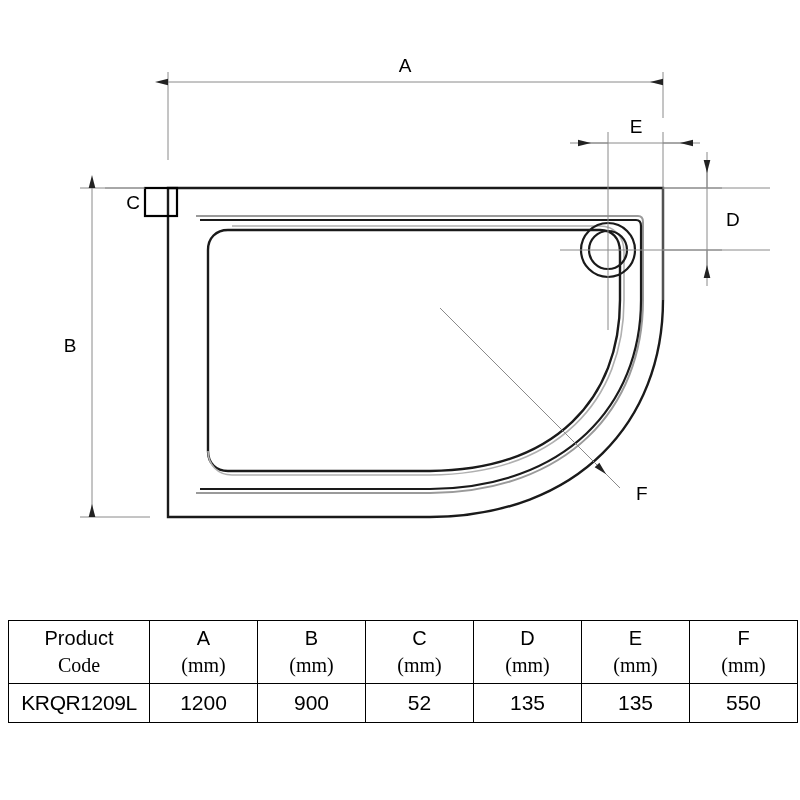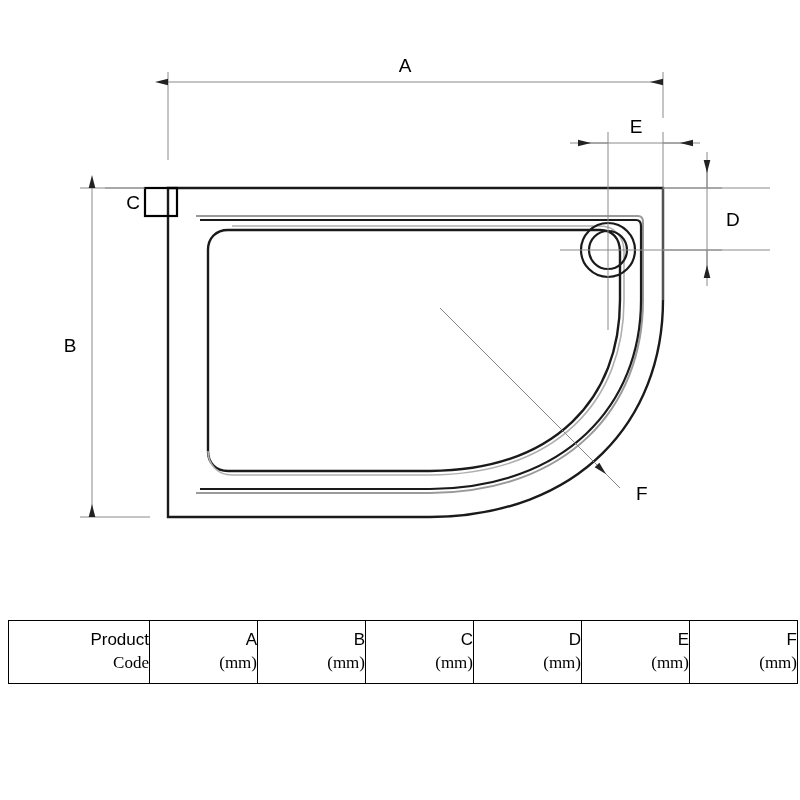--- a/index.html
+++ b/index.html
@@ -35,23 +35,22 @@
   #spec-table td{
     border:1.6px solid #000000;
     text-align:center;
     vertical-align:middle;
     font-family:"Liberation Sans", sans-serif;
     color:#000000;
     padding:0;
   }
   #spec-table tr.head td{
     height:62px;
-    font-size:17px;
+    font-size:20px;
     line-height:1.35;
-    text-align:right;
   }
   #spec-table tr.data td{
     height:38px;
     font-size:21px;
   }
   .hdr-l1{display:block;}
   .hdr-l2{display:block;font-family:Liberation Serif, serif;}
   .code-cell{font-size:20px;letter-spacing:-0.4px;}
   .col-code{width:140px;}
   .col-dim{width:107px;}
@@ -196,16 +195,25 @@
         </td>
         <td class="col-dim">
           <span class="hdr-l1">E</span>
           <span class="hdr-l2">(mm)</span>
         </td>
         <td class="col-dim">
           <span class="hdr-l1">F</span>
           <span class="hdr-l2">(mm)</span>
         </td>
       </tr>
+      <tr class="data">
+        <td class="col-code code-cell">KRQR1209L</td>
+        <td class="col-dim">1200</td>
+        <td class="col-dim">900</td>
+        <td class="col-dim">52</td>
+        <td class="col-dim">135</td>
+        <td class="col-dim">135</td>
+        <td class="col-dim">550</td>
+      </tr>
     </tbody>
   </table>
 
 </div>
 
 </body></html>

